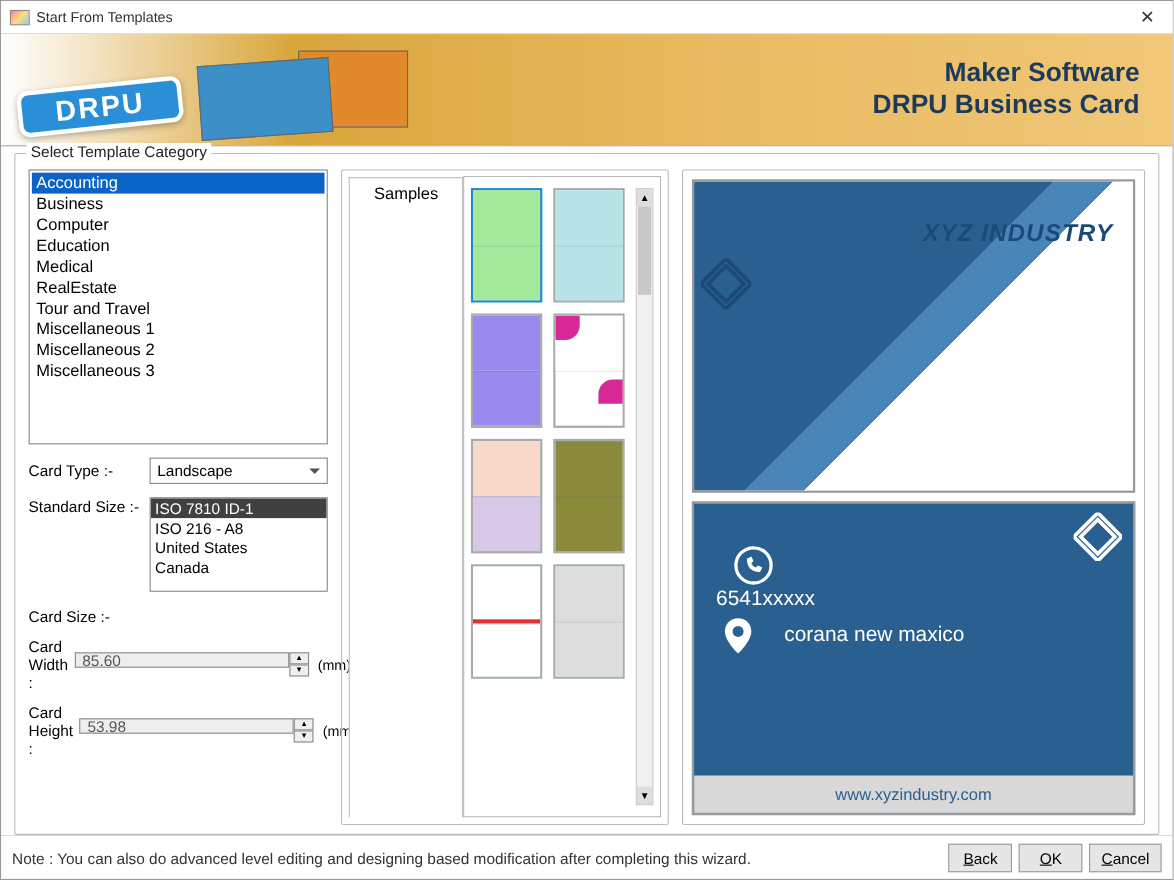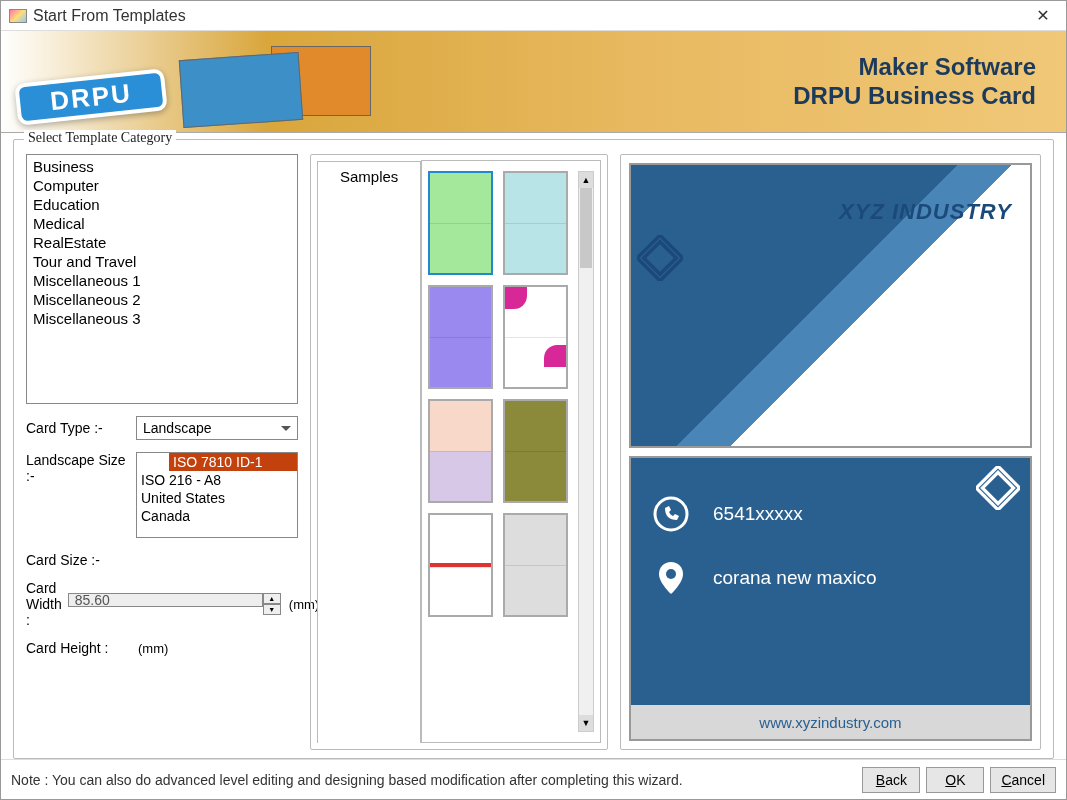--- a/index.html
+++ b/index.html
@@ -1,46 +1,46 @@
 <!DOCTYPE html>
 <html><head>
 <meta charset="utf-8">
 <style>
 * { box-sizing: border-box; margin: 0; padding: 0; }
 body { font-family: "Segoe UI", Tahoma, sans-serif; font-size: 13px; background: #fff; width: 1067px; height: 800px; overflow: hidden; }
 .window { width: 1067px; height: 800px; border: 1px solid #999; display: flex; flex-direction: column; }
 .titlebar { height: 30px; background: #fff; display: flex; align-items: center; border-bottom: 1px solid #ddd; }
 .titlebar-icon { width: 18px; height: 14px; margin: 0 6px 0 8px; background: linear-gradient(135deg,#f7a,#fd7,#8cf); border: 1px solid #888; }
-.titlebar-title { flex: 1; font-size: 16px; color: #333; }
+.titlebar-title { flex: 1; font-size: 13px; color: #333; }
 .titlebar-close { width: 46px; height: 30px; display: flex; align-items: center; justify-content: center; font-size: 16px; color: #333; }
 
 .banner { height: 102px; background: linear-gradient(to right,#fff 0%,#d9a63b 25%,#e8b960 60%,#f0c878 100%); display: flex; align-items: center; position: relative; border-bottom: 1px solid #aaa; overflow: hidden; }
 .banner-left { position: relative; width: 380px; height: 100%; }
 .drpu-badge { position: absolute; left: 15px; top: 45px; width: 150px; height: 42px; background: #2a8fd6; border: 4px solid #fff; border-radius: 10px; transform: rotate(-6deg); display: flex; align-items: center; justify-content: center; font-weight: bold; font-size: 26px; color: #fff; letter-spacing: 2px; box-shadow: 0 2px 6px rgba(0,0,0,.3); }
 .card-deco1 { position: absolute; left: 180px; top: 25px; width: 120px; height: 68px; background: #3d8fc8; border: 1px solid #666; transform: rotate(-4deg); }
 .card-deco2 { position: absolute; left: 270px; top: 15px; width: 100px; height: 70px; background: #e08a2b; border: 1px solid #666; }
 .banner-title { position: absolute; right: 30px; top: 22px; text-align: right; font-weight: bold; font-size: 24px; color: #1b3a5c; line-height: 1.2; }
 
 .content { flex: 1; padding: 6px 12px 0 12px; display: flex; flex-direction: column; }
 .fieldset { border: 1px solid #bbb; border-radius: 2px; padding: 14px 12px 8px 12px; flex: 1; display: flex; gap: 12px; position: relative; }
-.fieldset-legend { position: absolute; top: -10px; left: 10px; background: #fff; padding: 0 4px; font-size: 14px; color: #222; font-family: Liberation Serif, serif; }
+.fieldset-legend { position: absolute; top: -10px; left: 10px; background: #fff; padding: 0 4px; font-size: 14px; color: #222; }
 
 .left-col { width: 272px; display: flex; flex-direction: column; }
 .cat-list { border: 1px solid #888; height: 250px; overflow: auto; background: #fff; padding: 2px; }
 .cat-item { padding: 1px 4px; font-size: 15px; cursor: default; }
 .cat-item.selected { background: #0a64c8; color: #fff; }
 
 .form-row { display: flex; align-items: center; margin-top: 12px; gap: 6px; }
 .form-label { width: 104px; font-size: 14px; }
 .select, .num-input { flex: 1; height: 24px; border: 1px solid #888; background: #fff; font-size: 14px; }
 .select { position: relative; padding: 2px 6px; display: flex; align-items: center; }
 .select::after { content: ""; position: absolute; right: 6px; top: 50%; margin-top: -2px; border: 5px solid transparent; border-top-color: #555; }
 .size-list { border: 1px solid #888; height: 86px; overflow-y: scroll; background: #fff; }
 .size-item { padding: 1px 4px; font-size: 14px; }
-.size-item.selected { background: #c2410c; color: #fff; margin-left: 32px; }
+.size-item.selected { background: #404040; color: #fff; }
 .spinner { display: flex; flex: 1; }
 .spinner input { flex: 1; border: 1px solid #888; background: #eee; height: 14px; padding: 2px 6px; font-size: 14px; color: #555; }
 .spin-btns { width: 18px; display: flex; flex-direction: column; }
 .spin-btns div { flex: 1; border: 1px solid #888; background: #efefef; font-size: 7px; text-align: center; line-height: 9px; }
 .unit { font-size: 13px; margin-left: 2px; }
 .section-label { margin-top: 14px; font-size: 14px; }
 
 .mid-col { width: 298px; border: 1px solid #bbb; border-radius: 2px; padding: 6px; display: flex; flex-direction: row; }
 .tabs { display: flex; }
 .tab { padding: 6px 22px; border: 1px solid #bbb; border-bottom: none; background: #f5f5f5; font-size: 15px; position: relative; }
@@ -69,21 +69,21 @@
 .right-col { flex: 1; border: 1px solid #bbb; border-radius: 2px; padding: 8px; display: flex; flex-direction: column; gap: 8px; }
 .card-prev { flex: 1; border: 2px solid #999; position: relative; overflow: hidden; }
 .card1 { background: linear-gradient(135deg,#2a6090 0 48%, #4a85b8 48% 56%, #fff 56% 100%); }
 .card1 .diamond { position: absolute; left: 6px; top: 70px; width: 46px; height: 46px; }
 .card1 .diamond svg { width: 100%; height: 100%; }
 .card1 .name { position: absolute; right: 18px; top: 34px; font-weight: bold; font-size: 22px; color: #1b4a7a; letter-spacing: 1px; font-style: italic; }
 .card1 .url { position: absolute; bottom: 14px; width: 100%; text-align: center; color: #fff; font-size: 15px; }
 .card2 { background: #2a6090; }
 .card2 .diamond2 { position: absolute; right: 10px; top: 8px; }
 .card2 .row { display: flex; align-items: center; color: #fff; font-size: 19px; position: absolute; left: 20px; }
-.card2 .row.phone { top: 36px; }
+.card2 .row.phone { top: 36px; flex-direction: column; }
 .card2 .row.addr { top: 100px; }
 .card2 .icon { width: 40px; height: 40px; margin-right: 22px; }
 .card2 .foot { position: absolute; bottom: 0; left: 0; right: 0; height: 34px; background: #d8d8d8; color: #2a6090; font-size: 15px; display: flex; align-items: center; justify-content: center; }
 
 .footer { height: 40px; display: flex; align-items: center; padding: 17px 10px; border-top: 1px solid #ddd; }
 .note { flex: 1; font-size: 14px; color: #333; }
 .btn { min-width: 58px; height: 26px; margin-left: 6px; background: #e6e6e6; border: 1px solid #999; font-size: 14px; padding: 0 10px; cursor: default; }
 .btn .ul { text-decoration: underline; }
 </style>
 </head>
@@ -107,40 +107,41 @@
       <div>DRPU Business Card</div>
     </div>
   </div>
 
   <div class="content">
     <div class="fieldset">
       <div class="fieldset-legend">Select Template Category</div>
 
       <div class="left-col">
         <div class="cat-list" id="cat-list">
+            <div class="cat-item selected">Accounting</div>
             <div class="cat-item">Business</div>
             <div class="cat-item">Computer</div>
             <div class="cat-item">Education</div>
             <div class="cat-item">Medical</div>
             <div class="cat-item">RealEstate</div>
             <div class="cat-item">Tour and Travel</div>
             <div class="cat-item">Miscellaneous 1</div>
             <div class="cat-item">Miscellaneous 2</div>
             <div class="cat-item">Miscellaneous 3</div>
           </div>
 
         <div class="form-row">
           <div class="form-label">Card Type :-</div>
           <div class="select">
               <span>Landscape</span>
             </div>
         </div>
 
         <div class="form-row" style="align-items:flex-start">
-          <div class="form-label">Landscape Size :-</div>
+          <div class="form-label">Standard Size :-</div>
           <div class="size-list" id="size-list" style="flex:1">
               <div class="size-item selected">ISO 7810 ID-1</div>
               <div class="size-item">ISO 216 - A8</div>
               <div class="size-item">United States</div>
               <div class="size-item">Canada</div>
             </div>
         </div>
 
         <div class="section-label">Card Size :-</div>
 
@@ -151,20 +152,27 @@
             <div class="spin-btns">
                 <div>▲</div>
                 <div>▼</div>
               </div>
           </div>
           <div class="unit">(mm)</div>
         </div>
 
         <div class="form-row">
           <div class="form-label">Card Height :</div>
+          <div class="spinner">
+            <input readonly="" value="53.98" style="">
+            <div class="spin-btns">
+                <div>▲</div>
+                <div>▼</div>
+              </div>
+          </div>
           <div class="unit">(mm)</div>
         </div>
       </div>
 
       <div class="mid-col">
         <div class="tabs">
           <div class="tab active">Samples</div>
         </div>
         <div class="tab-body">
           <div class="thumbs">

